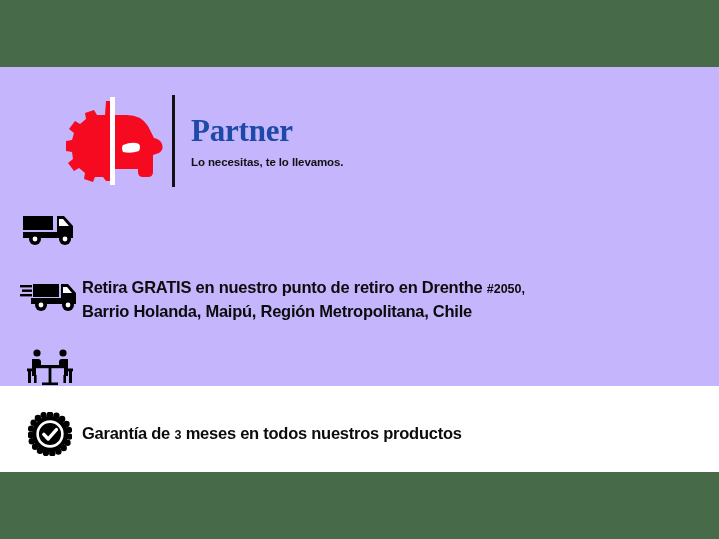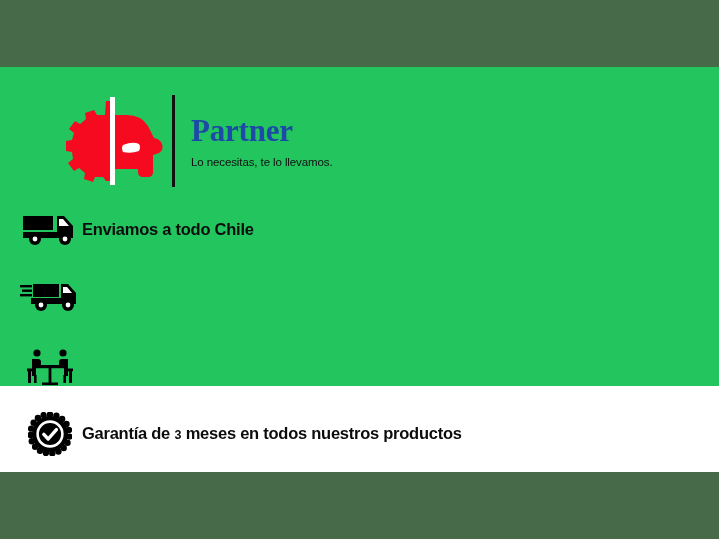--- a/index.html
+++ b/index.html
@@ -10,21 +10,21 @@
   body {
     width: 719px;
     height: 539px;
     overflow: hidden;
     font-family: "Liberation Sans", sans-serif;
   }
   .banner {
     position: relative;
     width: 719px;
     height: 386px;
-    background: #22c55e;
+    background: #c4b5fd;
     box-sizing: border-box;
   }
   .band {
     position: absolute;
     left: 0;
     width: 719px;
     background: #476B49;
   }
   .band-top  { top: 0;    height: 67px; }
   .band-bot  { top: 472px; height: 67px; }
@@ -61,21 +61,21 @@
     font-family: "Liberation Serif", serif;
     font-weight: bold;
     color: #1C4AA6;
     font-size: 31px;
     line-height: 33px;
     letter-spacing: -0.2px;
     white-space: nowrap;
   }
   .brand-tagline {
     font-family: "Liberation Sans", sans-serif;
-    font-weight: normal;
+    font-weight: bold;
     color: #111111;
     font-size: 11.5px;
     line-height: 14px;
     margin-top: 8px;
     letter-spacing: -0.1px;
     white-space: nowrap;
   }
 
   
   .features {
@@ -157,39 +157,39 @@
           <rect x="2" y="3" width="30" height="14" fill="#000000"></rect>
           <rect x="2" y="19" width="34" height="6" fill="#000000"></rect>
           <path fill="#000000" d="M36 3 h7 l9 10 v12 h-16 z"></path>
           <path fill="#ffffff" d="M38 6 h4 l6 7 h-10 z"></path>
           <circle cx="14" cy="26" r="6" fill="#000000"></circle>
           <circle cx="14" cy="26" r="2.4" fill="#ffffff"></circle>
           <circle cx="44" cy="26" r="6" fill="#000000"></circle>
           <circle cx="44" cy="26" r="2.4" fill="#ffffff"></circle>
         </svg>
       </span>
-      <span class="feat-text">Enviamos a todo Chile</span>
     </div>
 
     <div class="feature two-line">
       <span class="feat-icon">
         <svg width="62" height="34" viewBox="0 0 62 34">
           <rect x="14" y="4" width="26" height="13" fill="#000000"></rect>
           <rect x="12" y="18" width="30" height="6" fill="#000000"></rect>
           <path fill="#000000" d="M42 4 h7 l8 9 v11 h-15 z"></path>
           <path fill="#ffffff" d="M44 7 h4 l5 6 h-9 z"></path>
           <circle cx="22" cy="25" r="6" fill="#000000"></circle>
           <circle cx="22" cy="25" r="2.4" fill="#ffffff"></circle>
           <circle cx="49" cy="25" r="6" fill="#000000"></circle>
           <circle cx="49" cy="25" r="2.4" fill="#ffffff"></circle>
           <rect x="1" y="5" width="12" height="2.4" fill="#000000"></rect>
           <rect x="3" y="9.5" width="10" height="2.4" fill="#000000"></rect>
           <rect x="1" y="14" width="12" height="2.4" fill="#000000"></rect>
         </svg>
       </span>
+      <span class="feat-text"><span>Retira GRATIS en nuestro punto de retiro en Drenthe</span> <span class="small-num">#2050,</span><br><span>Barrio Holanda, Maipú, Región Metropolitana, Chile</span></span>
     </div>
 
     <div class="feature">
       <span class="feat-icon">
         <svg width="52" height="40" viewBox="0 0 52 40">
 
           <rect x="12" y="17" width="28" height="3.2" fill="#000000"></rect>
           <rect x="24.6" y="20" width="2.8" height="16" fill="#000000"></rect>
           <rect x="18" y="34.5" width="16" height="2.6" fill="#000000"></rect>
 

